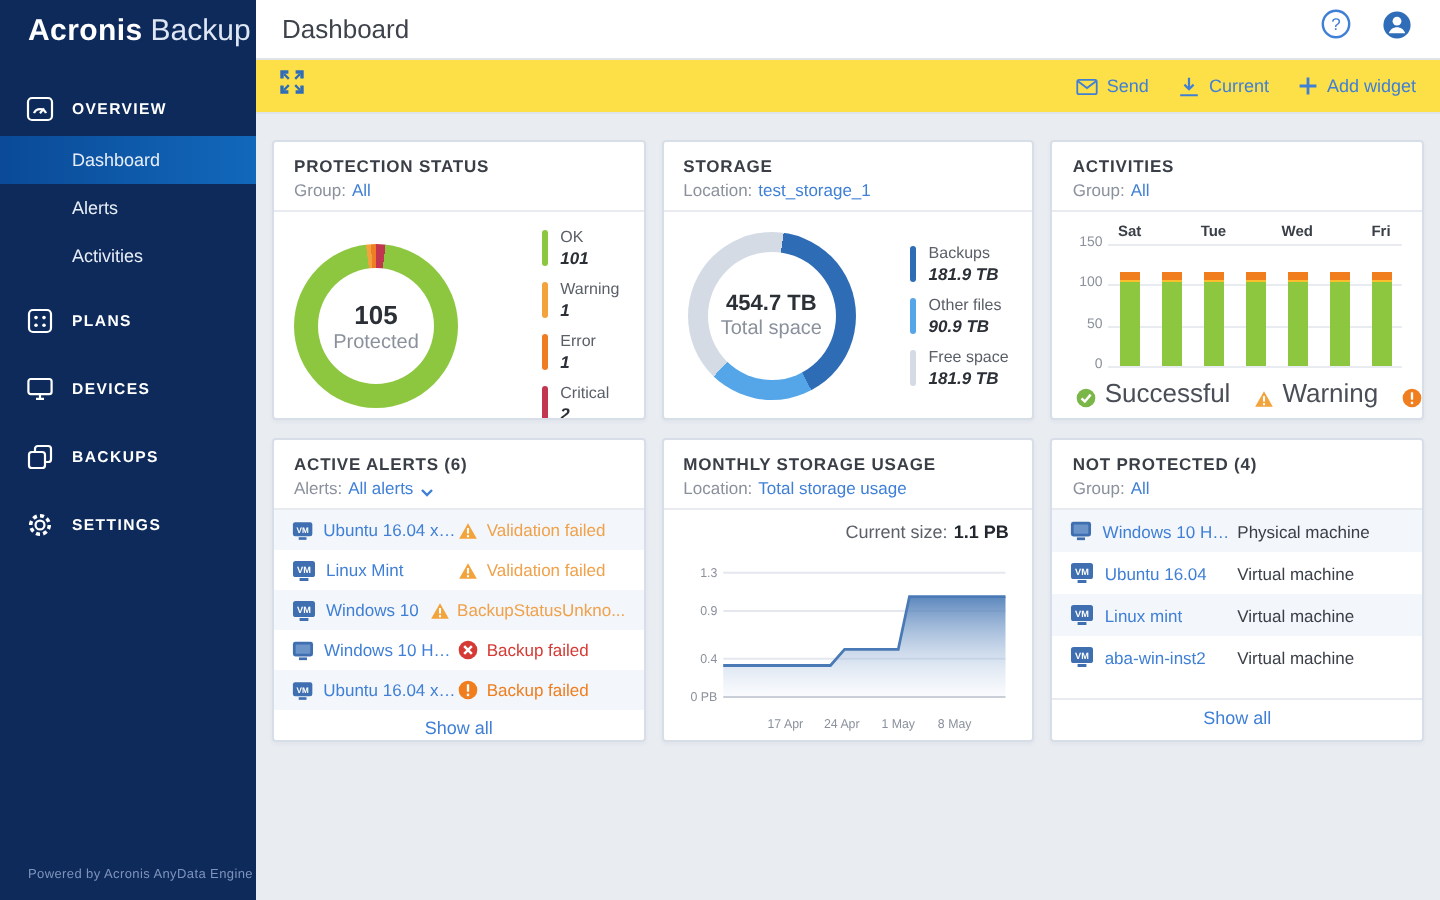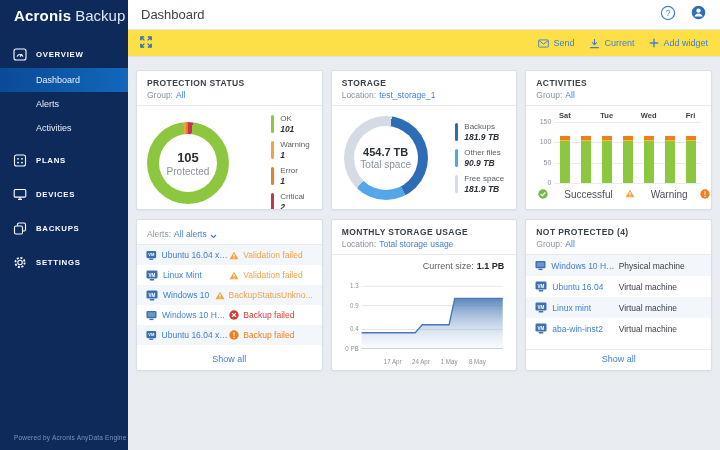--- a/index.html
+++ b/index.html
@@ -60,21 +60,21 @@
   .act-body { padding:5px 10px 3px; display:flex; flex-direction:column; height:100%; }
   .act-days { display:flex; padding-left:18px; height:11px; }
   .act-days span { flex:1; text-align:center; font-size:7.5px; font-weight:bold; color:#3a3f47; }
   .act-plot { position:relative; height:62px; margin-left:18px; border-bottom:1px solid #c9ced6; }
   .grid-line { position:absolute; left:0; right:0; height:1px; background:#e8ebf0; }
   .act-ylab { position:absolute; left:-18px; width:15px; text-align:right; font-size:7px; color:#8b919c; }
   .act-bars { position:absolute; inset:0; display:flex; }
   .bar-col { flex:1; display:flex; justify-content:center; align-items:flex-end; }
   .bar { width:10px; display:flex; flex-direction:column; justify-content:flex-end; height:100%; }
   .act-legend { display:flex; gap:12px; align-items:center; margin-top:5px; padding-left:2px; }
-  .act-legend .li { display:flex; align-items:flex-start; gap:16px; font-size:10px; color:#4a4f57; }
+  .act-legend .li { display:flex; align-items:flex-end; gap:4px; font-size:13px; color:#4a4f57; }
 
   
   .list { display:flex; flex-direction:column; }
   .al-row { height:20px; display:flex; align-items:center; padding:0 9px; font-size:8.5px; }
   .np-row { height:21px; }
   .al-row.alt { background:#f3f6fa; }
   .dev { display:flex; align-items:center; gap:5px; width:50%; min-width:0; }
   .dev-name { color:#3f7fd6; white-space:nowrap; overflow:hidden; text-overflow:ellipsis; cursor:pointer; }
   .al-status { display:flex; align-items:center; gap:4px; white-space:nowrap;justify-content:center; }
   .np-type { color:#3a3f47; }
@@ -407,20 +407,21 @@
                   <rect x="5.3" y="8.2" width="1.4" height="1.5" fill="#fff"></rect>
                 </svg>
                 <span>Failed</span>
               </span>
             </div>
         </div>
       </section>
 
       <section class="card r2">
         <div class="card-head">
+          <div class="card-title">ACTIVE ALERTS (6)</div>
           <div class="card-sub">
               <span>Alerts:</span>
               <span class="link">All alerts</span>
             <svg width="7" height="5" viewBox="0 0 7 5" fill="none" stroke="#3f7fd6" stroke-width="1.2">
                 <path d="M1 1l2.5 2.5L6 1"></path>
               </svg>
           </div>
         </div>
         <div class="card-body list" id="alerts-list">
             <div class="al-row alt">

